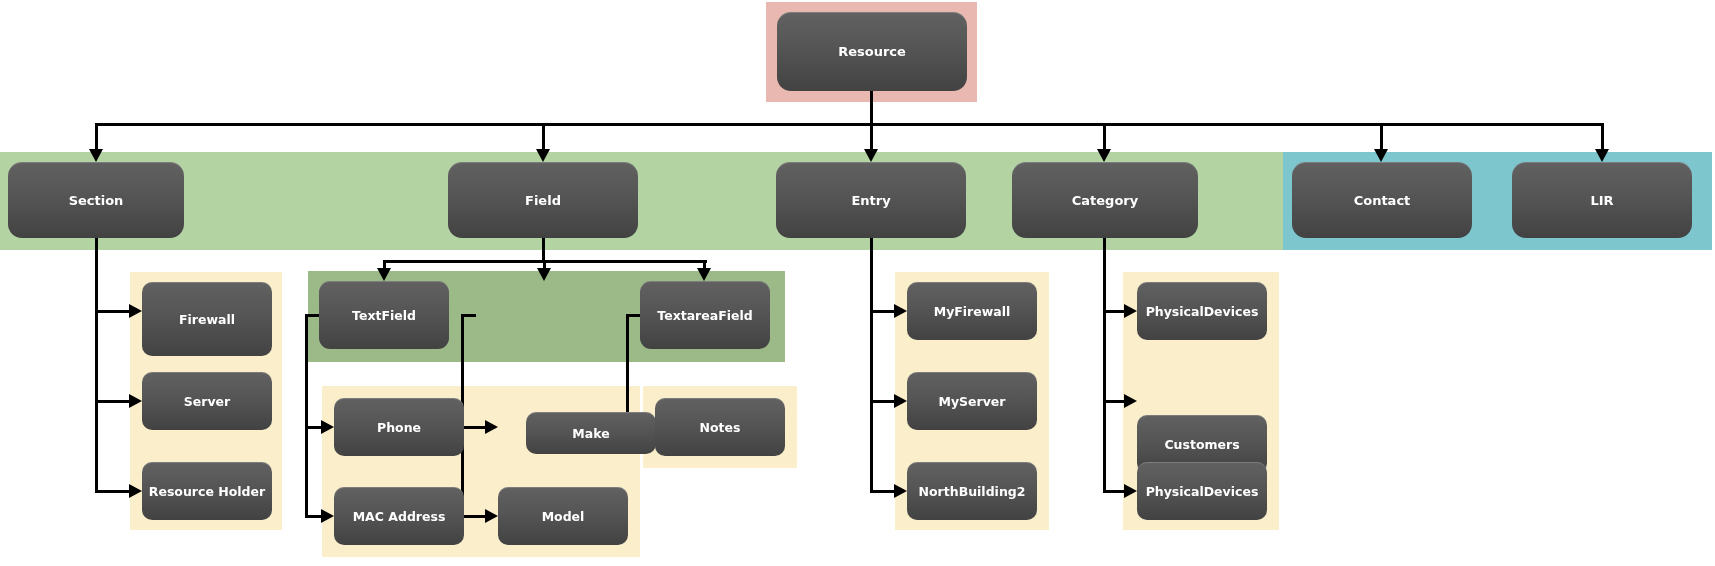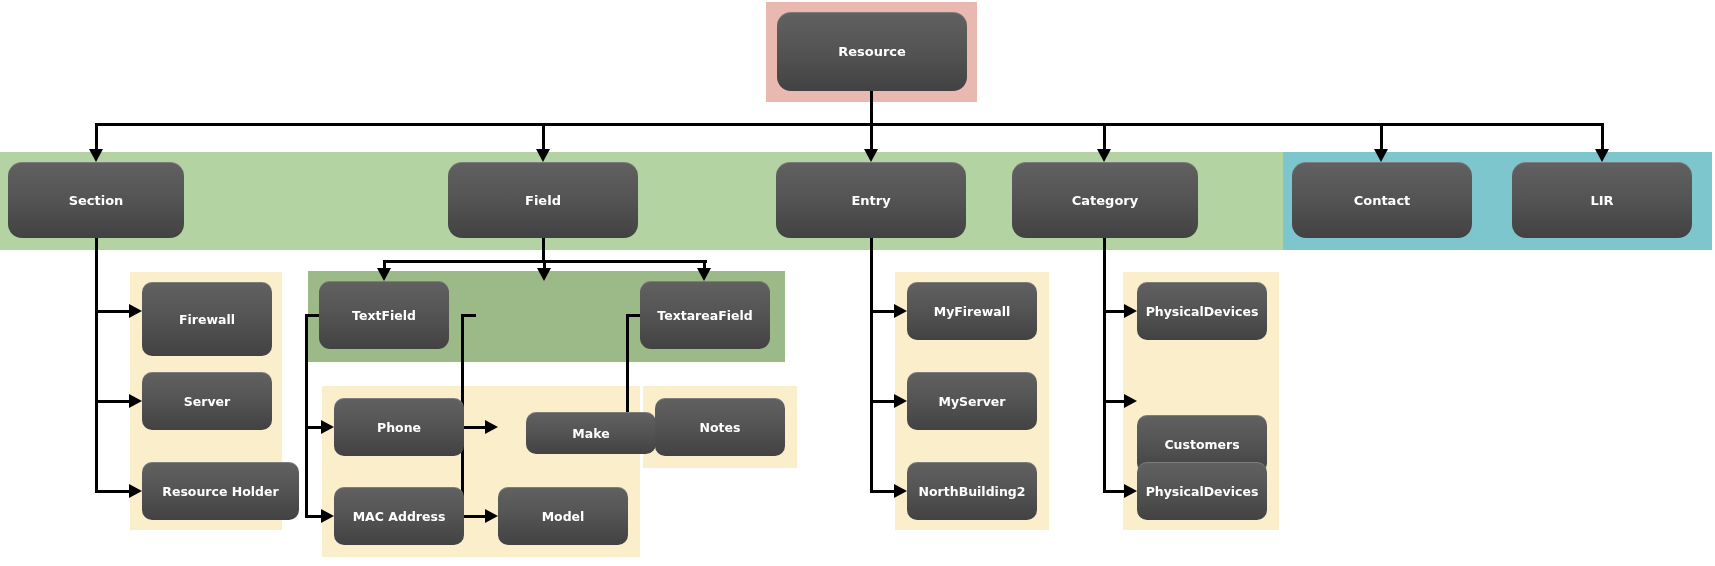--- a/index.html
+++ b/index.html
@@ -137,21 +137,21 @@
   <div class="node" style="left:776px;top:162px;width:190px;height:76px;">Entry</div>
   <div class="node" style="left:1012px;top:162px;width:186px;height:76px;">Category</div>
   <div class="node" style="left:1292px;top:162px;width:180px;height:76px;">Contact</div>
   <div class="node" style="left:1512px;top:162px;width:180px;height:76px;">LIR</div>
 
   <div class="node mid" style="left:319px;top:281px;width:130px;height:68px;">TextField</div>
   <div class="node mid" style="left:640px;top:281px;width:130px;height:68px;">TextareaField</div>
 
   <div class="node leafnode" style="left:142px;top:282px;width:130px;height:74px;">Firewall</div>
   <div class="node leafnode" style="left:142px;top:372px;width:130px;height:58px;">Server</div>
-  <div class="node leafnode" style="left:142px;top:462px;width:157px;height:58px;">Resource Holder</div>
+  <div class="node leafnode" style="left:142px;top:462px;width:130px;height:58px;">Resource Holder</div>
 
   <div class="node leafnode" style="left:334px;top:398px;width:130px;height:58px;">Phone</div>
   <div class="node leafnode" style="left:334px;top:487px;width:130px;height:58px;">MAC Address</div>
 
   <div class="node leafnode" style="left:498px;top:412px;width:130px;height:42px;margin-left:28px;">Make</div>
   <div class="node leafnode" style="left:498px;top:487px;width:130px;height:58px;">Model</div>
 
   <div class="node leafnode" style="left:655px;top:398px;width:130px;height:58px;">Notes</div>
 
   <div class="node leafnode" style="left:907px;top:282px;width:130px;height:58px;">MyFirewall</div>

